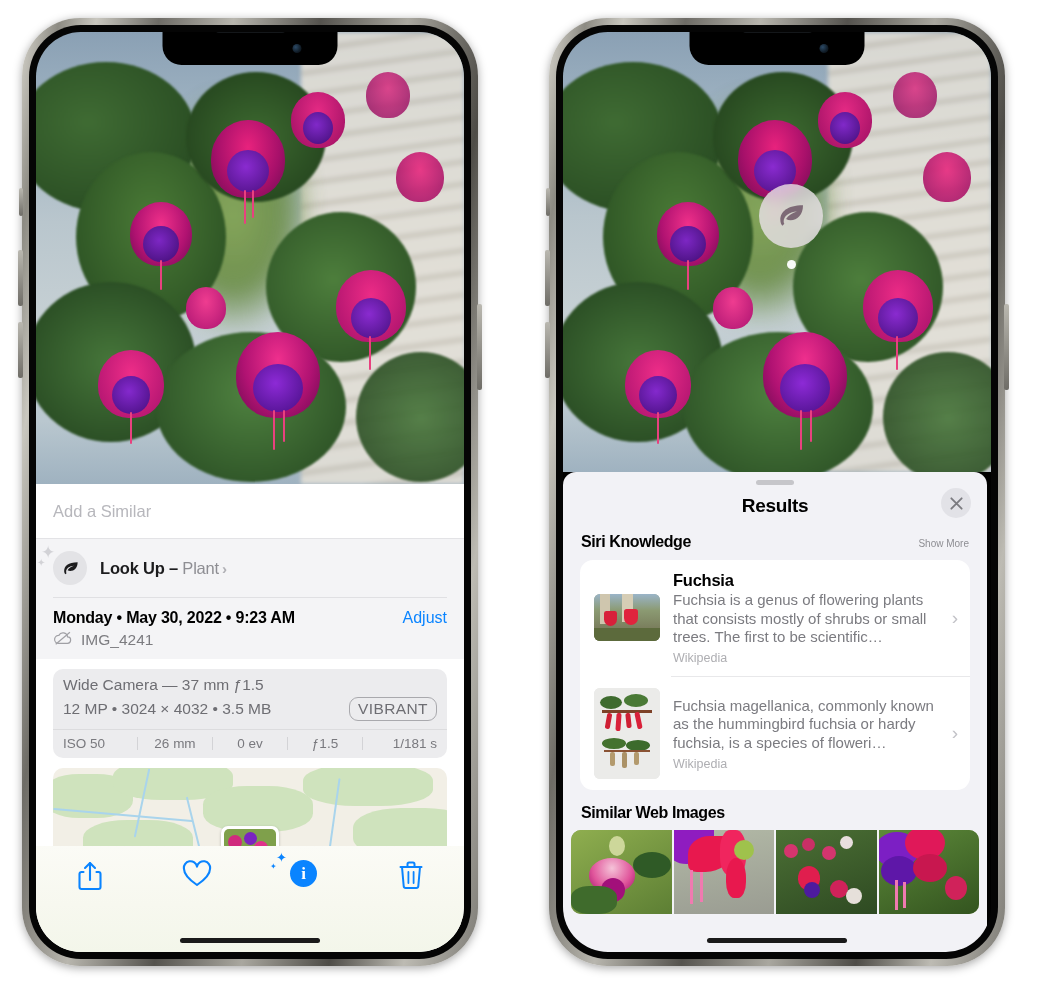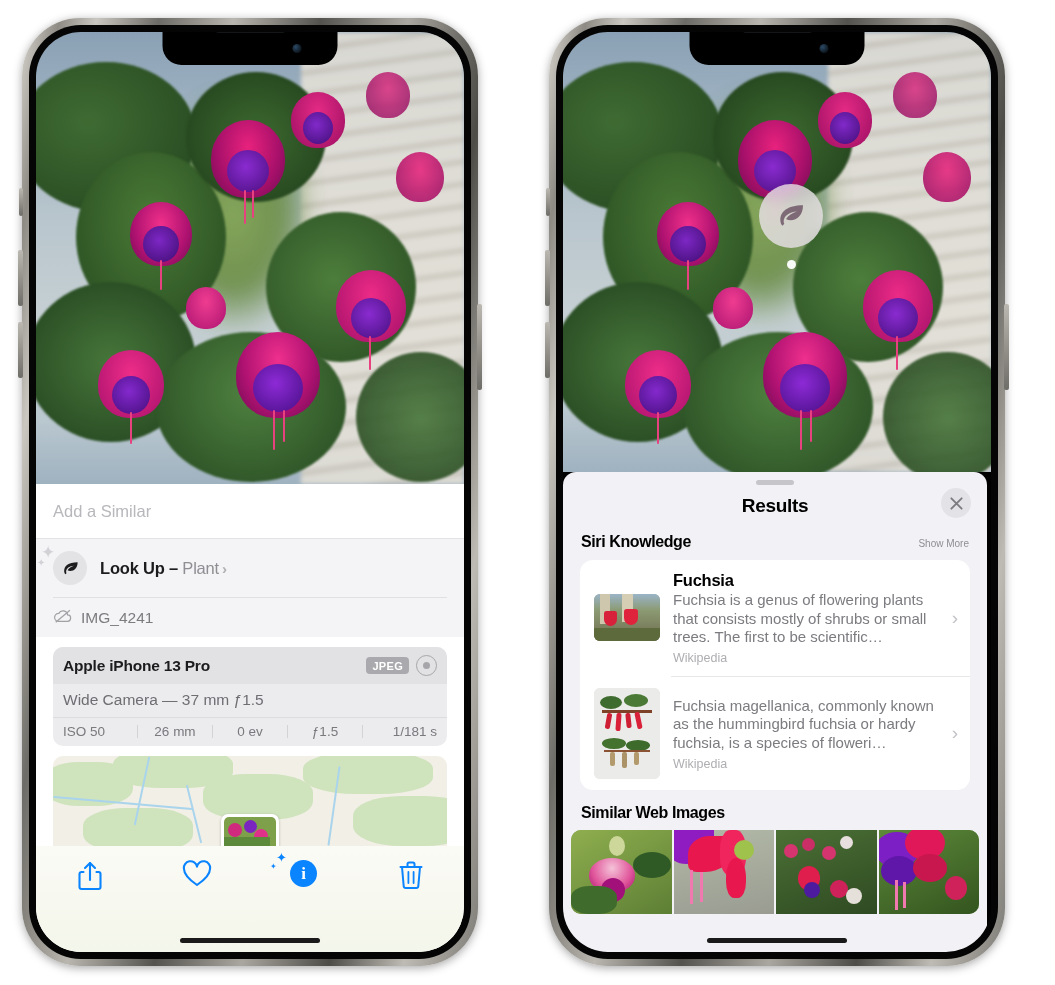--- a/index.html
+++ b/index.html
@@ -266,43 +266,42 @@
             <span class="sparkle" style="left:-12px;top:-9px;font-size:17px;">✦</span>
             <span class="sparkle" style="left:-16px;top:6px;font-size:10px;">✦</span>
           </div>
           <div class="lookup-text">
             <span>Look Up – </span><span class="sub">Plant</span><span class="chev">›</span>
           </div>
         </div>
 
         <div class="meta">
           <div class="rule"></div>
+          <div class="meta-line">
+            <span class="meta-date">Monday • May 30, 2022 • 9:23 AM</span>
+            <span class="adjust">Adjust</span>
+          </div>
           <div class="meta-file">
             <span>
               <svg width="20" height="14" viewBox="0 0 26 18" aria-hidden="true">
                 <path d="M7 16h11.5a4.2 4.2 0 0 0 .4-8.4A6 6 0 0 0 7.6 5.6 4.6 4.6 0 0 0 7 16z" fill="none" stroke="#a0a0a5" stroke-width="1.6"></path>
                 <line x1="3.5" y1="17" x2="22" y2="1.5" stroke="#a0a0a5" stroke-width="1.6"></line>
               </svg>
             </span>
             <span>IMG_4241</span>
           </div>
         </div>
 
         <div class="camcard">
-          <div class="hdr">
-            <span class="name">Apple iPhone 13 Pro</span>
-            <span class="badgewrap">
-              <span class="jpeg">JPEG</span>
-              <span class="aperture">
-                  <i></i>
-                </span>
-            </span>
-          </div>
           <div class="body">
             <div class="l1">Wide Camera — 37 mm ƒ1.5</div>
+            <div class="l2">
+              <span>12 MP • 3024 × 4032 • 3.5 MB</span>
+              <span class="vibrant">VIBRANT</span>
+            </div>
           </div>
           <div class="exif">
             <span class="cell">ISO 50</span>
             <span class="sep"></span>
             <span class="cell">26 mm</span>
             <span class="sep"></span>
             <span class="cell">0 ev</span>
             <span class="sep"></span>
             <span class="cell">ƒ1.5</span>
             <span class="sep"></span>

